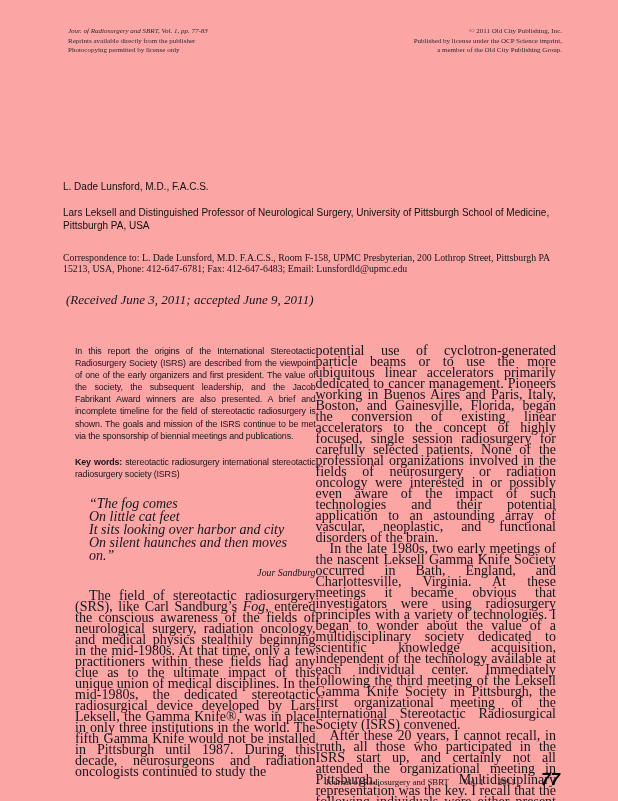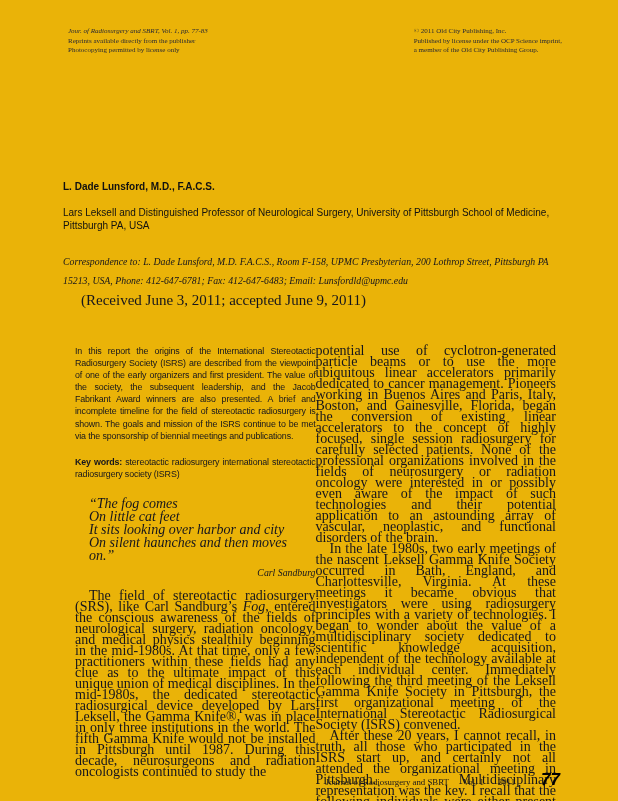--- a/index.html
+++ b/index.html
@@ -3,37 +3,37 @@
 <meta charset="utf-8">
 <style>
   * { margin: 0; padding: 0; box-sizing: border-box; }
   html, body { background: #e8e8e8; }
   body { font-family: "Liberation Serif", serif; }
   .page {
     position: relative;
     width: 618px;
     height: 801px;
     margin: 0 auto;
-    background: #eab308;
+    background: #fca5a5;
     color: #1c1c1c;
     overflow: hidden;
   }
 
   
   .masthead {
     position: absolute;
     top: 27px; left: 68px; right: 56px;
     display: flex;
     justify-content: space-between;
     font-size: 7px;
     line-height: 9.5px;
     color: #2a2a33;
   }
   .masthead .left div:first-child { font-style: italic; }
-  .masthead .right { }
+  .masthead .right { text-align: right; }
 
   
   .section-label {
     position: absolute;
     top: 96px; left: 63px;
     font-family: "Liberation Sans", sans-serif;
     font-weight: bold;
     font-variant: small-caps;
     font-size: 13px;
     letter-spacing: 0.4px;
@@ -46,46 +46,46 @@
     font-family: "Liberation Sans", sans-serif;
     font-weight: bold;
     font-size: 17.5px;
     line-height: 21px;
     color: #111;
   }
   .author {
     position: absolute;
     top: 181px; left: 63px;
     font-family: "Liberation Sans", sans-serif;
-    font-weight: bold;
+    font-weight: normal;
     font-size: 10px;
     color: #111;
   }
   .affiliation {
     position: absolute;
     top: 206px; left: 63px;
     width: 492px;
     font-family: Liberation Sans, sans-serif;
     font-size: 10px;
     line-height: 13px;
     color: #111;
   }
   .correspondence {
     position: absolute;
     top: 252px; left: 63px;
     width: 497px;
-    font-style: italic;
     font-size: 9.8px;
-    line-height: 19px;
+    line-height: 11px;
     color: #15151d;
   }
   .received {
     position: absolute;
-    top: 292px; left: 81px;
-    font-size: 15px;
+    top: 292px; left: 66px;
+    font-style: italic;
+    font-size: 13px;
     color: #15151d;
   }
 
   
   .columns {
     position: absolute;
     top: 345px; left: 75px;
     width: 481px;
     display: flex;
   }
@@ -179,21 +179,21 @@
   <div class="columns">
     <div class="col">
       <p class="abstract">In this report the origins of the International Stereotactic Radiosurgery Society (ISRS) are described from the viewpoint of one of the early organizers and first president. The value of the society, the subsequent leadership, and the Jacob Fabrikant Award winners are also presented. A brief and incomplete timeline for the field of stereotactic radiosurgery is shown. The goals and mission of the ISRS continue to be met via the sponsorship of biennial meetings and publications.</p>
       <p class="keywords"><span class="kw-label">Key words:</span><span> stereotactic radiosurgery international stereotactic radiosurgery society (ISRS)</span></p>
       <div class="poem">
         <div>“The fog comes</div>
         <div>On little cat feet</div>
         <div>It sits looking over harbor and city</div>
         <div>On silent haunches and then moves on.”</div>
       </div>
-      <div class="poem-attrib">Carl Sandburg</div>
+      <div class="poem-attrib">Jour Sandburg</div>
       <p class="body-par indent"><span>The field of stereotactic radiosurgery (SRS), like Carl Sandburg’s </span><i>Fog</i><span>, entered the conscious awareness of the fields of neurological surgery, radiation oncology, and medical physics stealthily beginning in the mid-1980s. At that time, only a few practitioners within these fields had any clue as to the ultimate impact of this unique union of medical disciplines. In the mid-1980s, the dedicated stereotactic radiosurgical device developed by Lars Leksell, the Gamma Knife®, was in place in only three institutions in the world. The fifth Gamma Knife would not be installed in Pittsburgh until 1987. During this decade, neurosurgeons and radiation oncologists continued to study the</span></p>
     </div>
     <div class="col">
       <p class="body-par">potential use of cyclotron-generated particle beams or to use the more ubiquitous linear accelerators primarily dedicated to cancer management. Pioneers working in Buenos Aires and Paris, Italy, Boston, and Gainesville, Florida, began the conversion of existing linear accelerators to the concept of highly focused, single session radiosurgery for carefully selected patients. None of the professional organizations involved in the fields of neurosurgery or radiation oncology were interested in or possibly even aware of the impact of such technologies and their potential application to an astounding array of vascular, neoplastic, and functional disorders of the brain.</p>
       <p class="body-par indent">In the late 1980s, two early meetings of the nascent Leksell Gamma Knife Society occurred in Bath, England, and Charlottesville, Virginia. At these meetings it became obvious that investigators were using radiosurgery principles with a variety of technologies. I began to wonder about the value of a multidisciplinary society dedicated to scientific knowledge acquisition, independent of the technology available at each individual center. Immediately following the third meeting of the Leksell Gamma Knife Society in Pittsburgh, the first organizational meeting of the International Stereotactic Radiosurgical Society (ISRS) convened.</p>
       <p class="body-par indent">After these 20 years, I cannot recall, in truth, all those who participated in the ISRS start up, and certainly not all attended the organizational meeting in Pittsburgh. Multidisciplinary representation was the key. I recall that the following individuals were either present or highly supportive of forming this society. In addition to myself,</p>
     </div>
   </div>
 
   <div class="footer">

